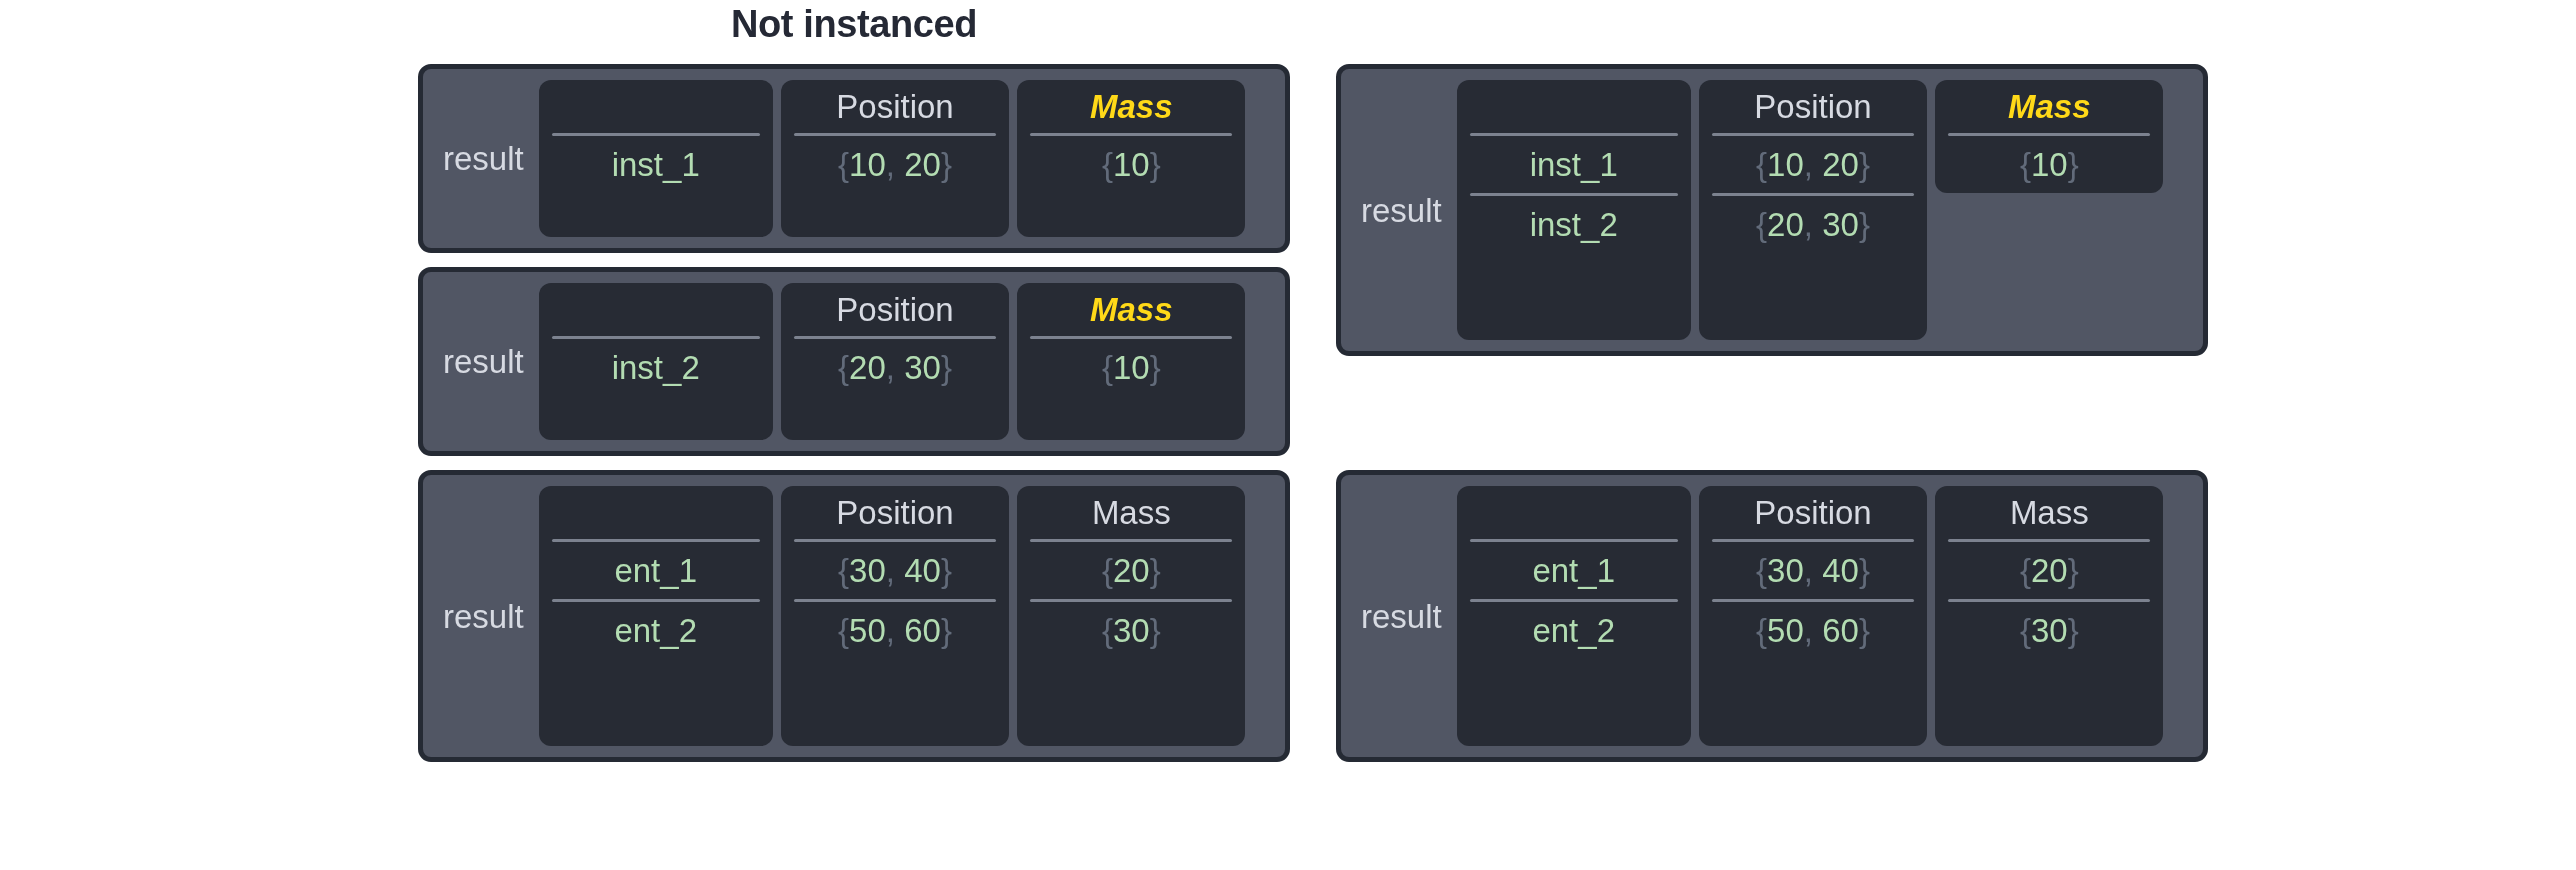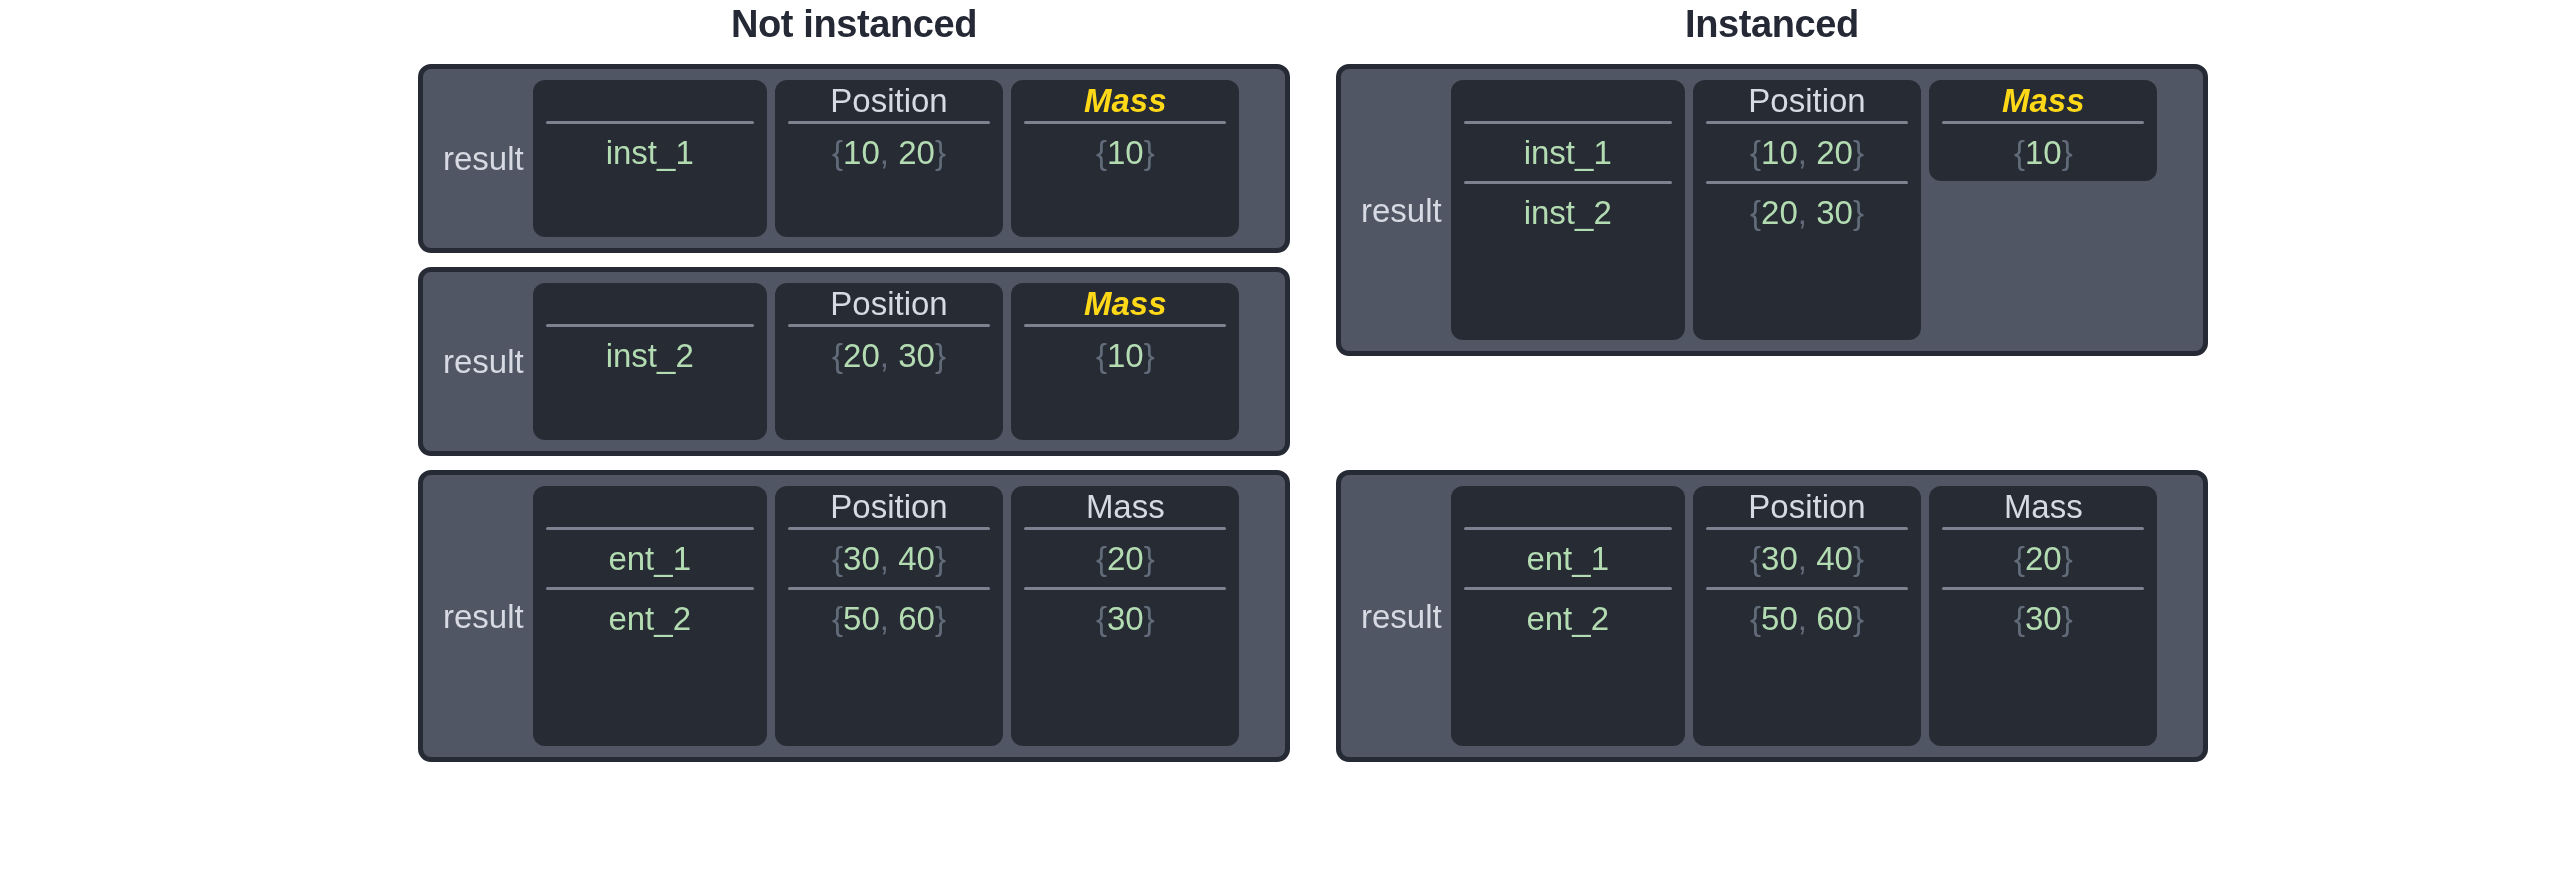--- a/index.html
+++ b/index.html
@@ -44,21 +44,21 @@
     display: flex;
     align-items: flex-start;
     padding: 11px 13px 11px 0;
   }
   .result-label {
     flex: 0 0 auto;
     color: #d7dae2;
     font-size: 33px;
     line-height: 1;
     padding-left: 20px;
-    padding-right: 9px;
+    padding-right: 15px;
     white-space: nowrap;
     align-self: center;
   }
   .cols {
     flex: 1 1 auto;
     display: flex;
     align-items: flex-start;
     gap: 8.3px;
     height: 100%;
   }
@@ -77,21 +77,21 @@
 
   .cell {
     display: flex;
     align-items: center;
     justify-content: center;
     white-space: nowrap;
     font-size: 33px;
     line-height: 1;
   }
   .cell.header {
-    height: 41px;
+    height: 53px;
     color: #d7dae2;
   }
   .cell.header.shared {
     color: #ffd918;
     font-style: italic;
     font-weight: bold;
   }
   .cell.header.empty { color: transparent; }
   .cell.value {
     height: 57px;
@@ -149,21 +149,20 @@
     font-style: italic;
     font-weight: bold;
   }
 </style>
 </head>
 <body>
 
 <div class="stage">
 
   <div class="col-title" id="title-left">Not instanced</div>
-  <div class="col-title" id="title-right">Instanced</div>
 
   <div class="result-block" id="block-l1">
     <div class="result-label">result</div>
     <div class="cols">
 
       <div class="col grow w-name">
         <div class="cell header empty"></div>
         <div class="rule"></div>
         <div class="cell value">inst_1</div>
       </div>

